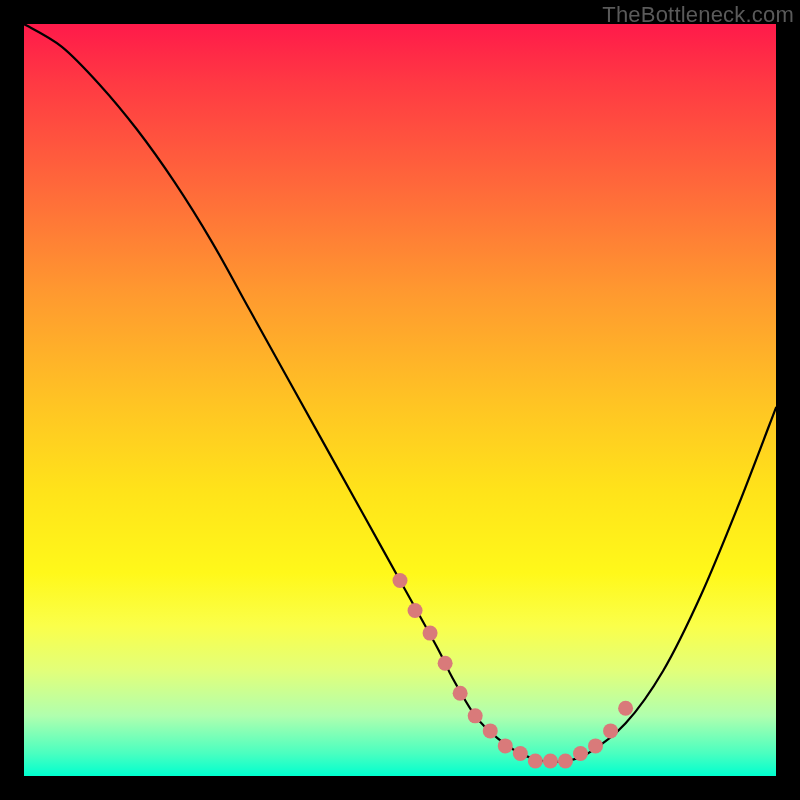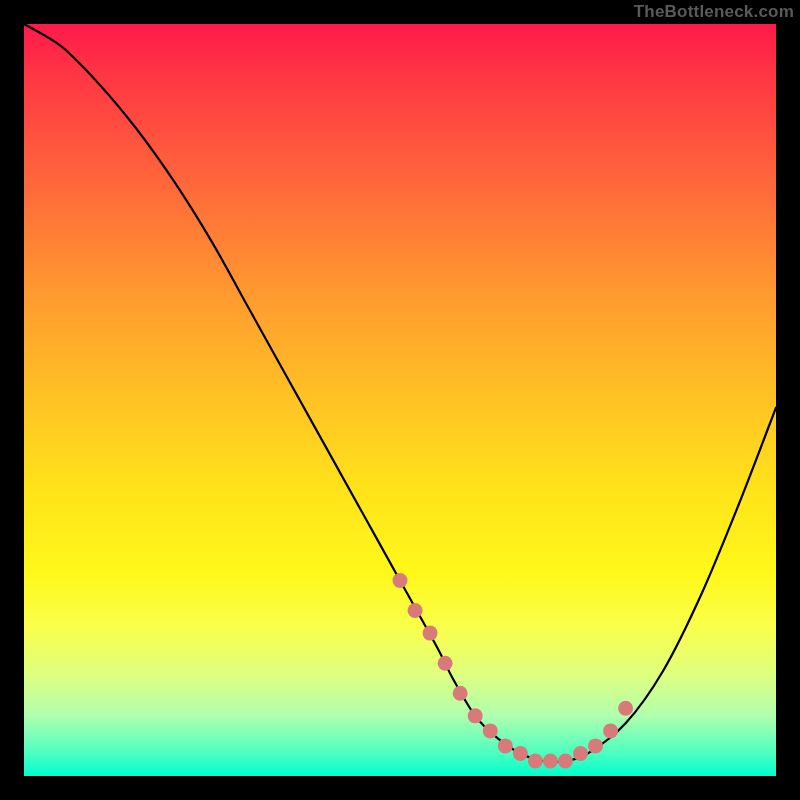--- a/index.html
+++ b/index.html
@@ -31,22 +31,22 @@
       #b0ffae 92%,
       #4affc0 97%,
       #00ffcf 100%
     );
   }
   .watermark {
     position: absolute;
     top: 2px;
     right: 6px;
     color: #5a5a5a;
-    font-size: 17px;
-    font-weight: 700;
+    font-size: 22px;
+    font-weight: 400;
     letter-spacing: 0.2px;
     z-index: 5;
   }
   svg.curve {
     position: absolute;
     left: 0;
     top: 0;
     width: 800px;
     height: 800px;
     z-index: 3;

